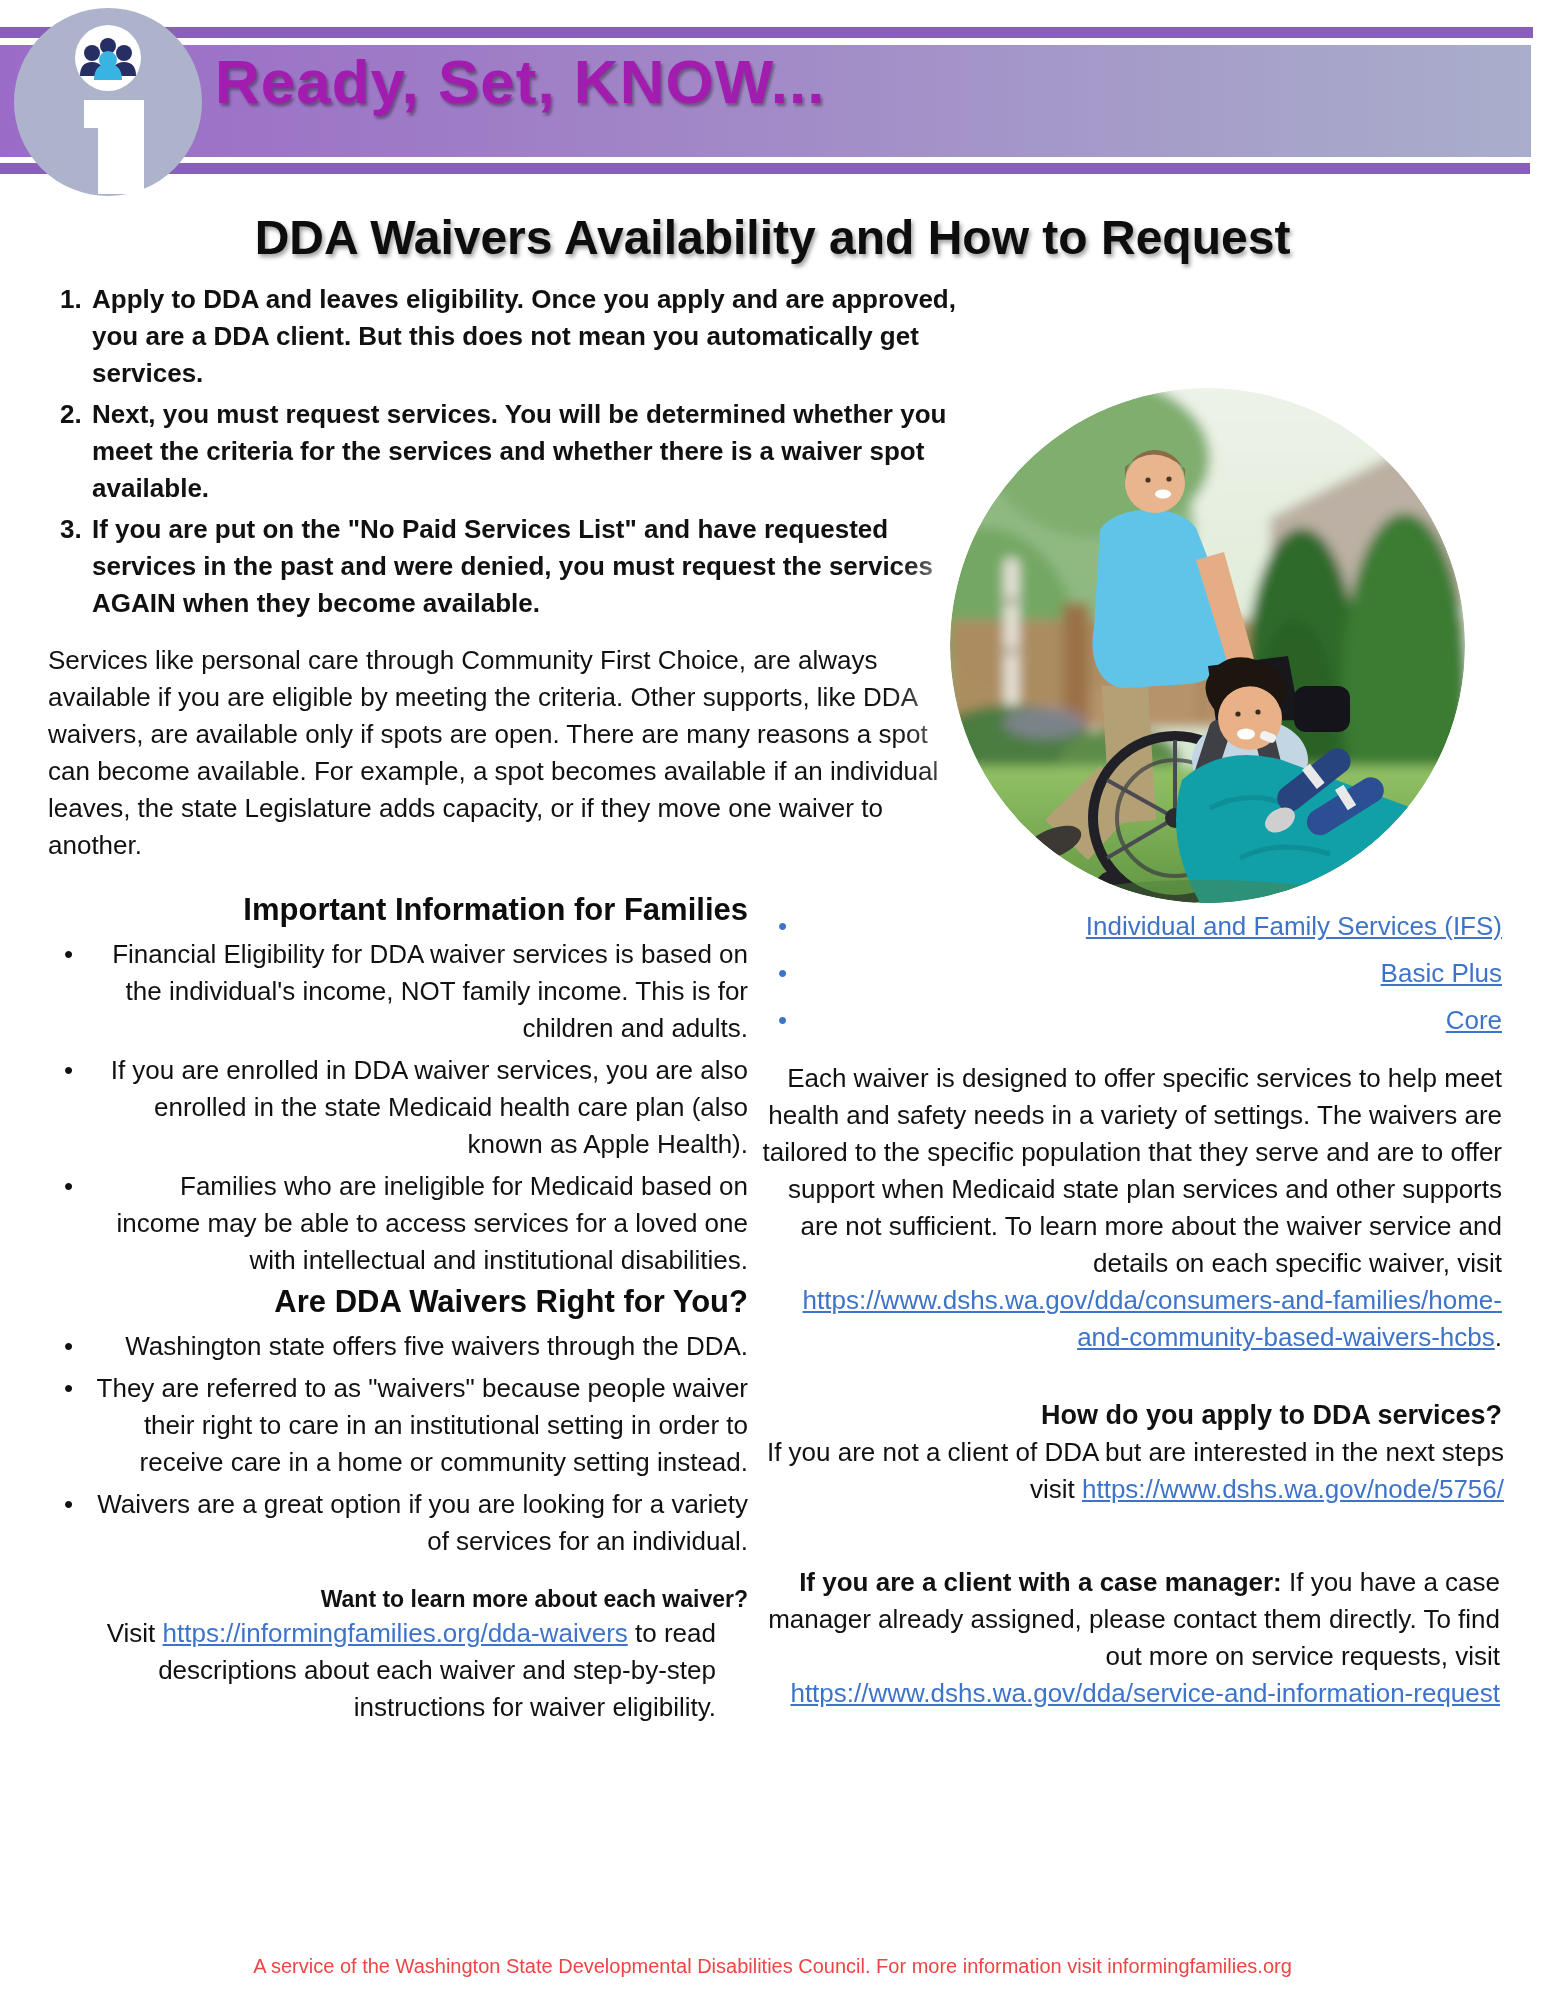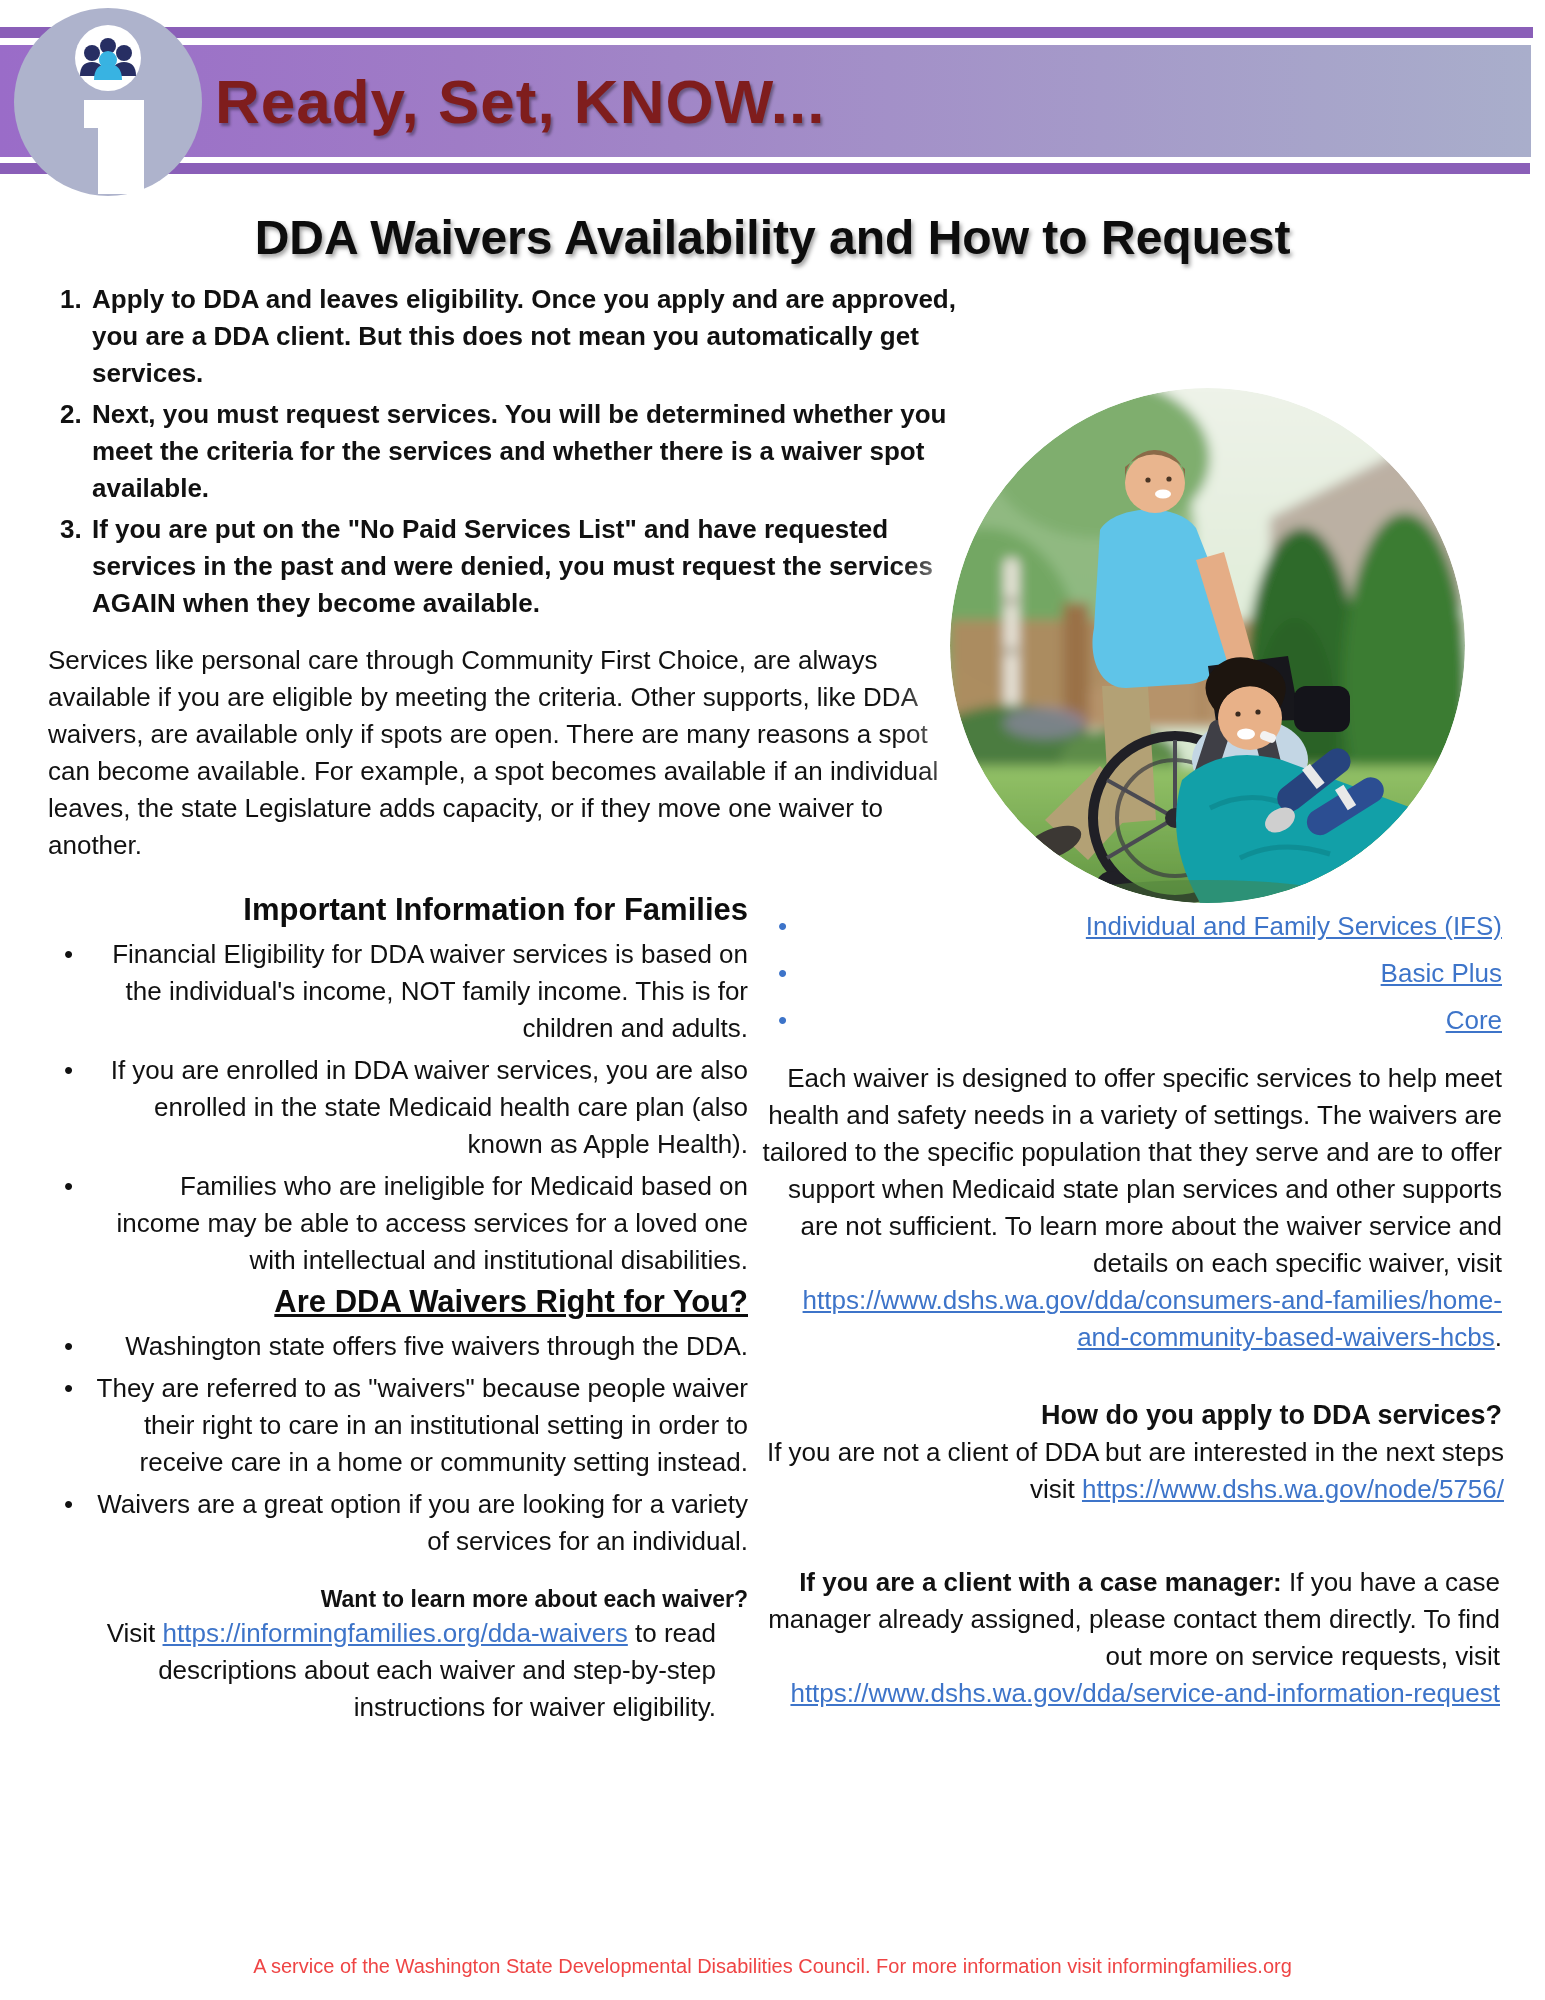--- a/index.html
+++ b/index.html
@@ -14,22 +14,22 @@
   
   .banner-wrap{position:relative;height:176px;}
   .stripe{position:absolute;left:0;background:#8a5fb8;height:11px;}
   .stripe.top{top:27px;width:1533px;}
   .stripe.bottom{top:163px;width:1530px;}
   .band{
     position:absolute;top:45px;left:0;width:1531px;height:112px;
     background:linear-gradient(90deg,#9a6cc8 0%,#9f7cc6 30%,#a9aecb 100%);
   }
   .banner-title{
-    position:absolute;top:66px;left:215px;
-    font-size:62px;font-weight:bold;letter-spacing:1px;color:#7f1d1d;
+    position:absolute;top:46px;left:215px;
+    font-size:62px;font-weight:bold;letter-spacing:1px;color:#a21caf;
     text-shadow:2px 3px 3px rgba(0,0,0,0.35);
   }
   .logo-circle{
     position:absolute;top:8px;left:14px;width:188px;height:188px;border-radius:50%;
     background:#aeb3cc;z-index:3;
   }
   
   .h1-title{
     margin:34px 40px 0 40px;text-align:center;
     font-size:48px;font-weight:bold;color:#0d0d0d;
@@ -51,21 +51,21 @@
   }
   
   .columns{display:flex;margin:28px 0 0 48px;text-align:right;}
   .col-left{width:700px;}
   .col-right{width:742px;margin-left:12px;}
   h2.sec{font-size:31px;font-weight:bold;margin:0;color:#0d0d0d;}
   .col-left h2.first{margin-top:0;}
   ul.bullets{list-style:none;margin:8px 0 0 0;padding:0;}
   ul.bullets li{position:relative;padding-left:46px;margin-bottom:5px;}
   ul.bullets li::before{content:"•";position:absolute;left:16px;font-size:26px;}
-  .gap-h2{margin-top:26px;text-decoration:underline;}
+  .gap-h2{margin-top:26px;}
   .mini-head{font-size:23px;font-weight:bold;margin:26px 0 0 8px;}
   .mini-body{margin:2px 0 0 8px;width:660px;}
   .link{color:#3d74c9;text-decoration:underline;cursor:pointer;}
   ul.link-list{list-style:none;margin:16px 0 0 0;padding:0;}
   ul.link-list li{position:relative;padding-left:48px;margin-bottom:11px;font-size:26px;line-height:36px;}
   ul.link-list li::before{content:"•";position:absolute;left:18px;color:#3d74c9;}
   .rc-head{margin-top:6px;}
   .rc-para{margin-top:22px;width:742px;}
   .rc-apply-head{font-size:27px;font-weight:bold;margin:44px 0 0 2px;}
   .rc-apply{margin:3px 0 0 2px;width:742px;}

